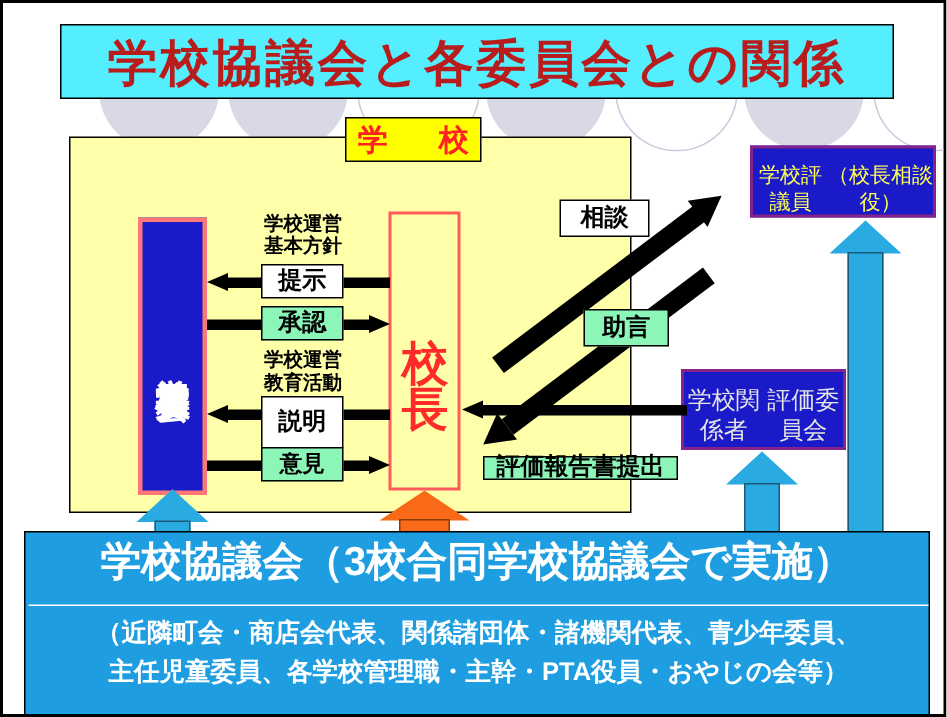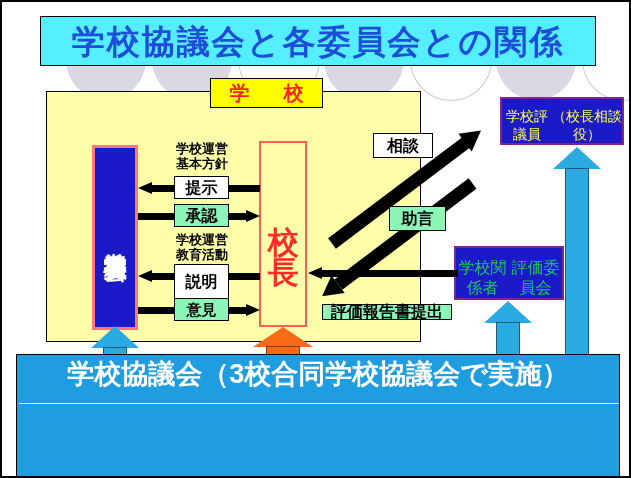--- a/index.html
+++ b/index.html
@@ -28,37 +28,37 @@
 
   
   #title-bar{
     position:absolute;left:38px;top:14px;width:556px;height:50px;
     background:#55eeff;
     border:1px solid #000;
     box-sizing:border-box;
     display:flex;align-items:center;justify-content:center;
   }
   #title-text{
-    color:#1d4ed8;
+    color:#b91c1c;
     font-size:33px;
     font-weight:bold;
     letter-spacing:2px;
     white-space:nowrap;
     line-height:1;
   }
 
   
   #school-panel{
     position:absolute;left:44px;top:89px;width:375px;height:251px;
     background:#ffffaa;
     border:1px solid #000;
     box-sizing:border-box;
   }
   #school-header{
-    position:absolute;left:208px;top:76px;width:113px;height:30px;
+    position:absolute;left:228px;top:76px;width:91px;height:30px;
     background:#ffff00;
     border:1px solid #000;
     box-sizing:border-box;
     display:flex;align-items:center;justify-content:center;
     color:#ff2222;font-size:20px;font-weight:bold;letter-spacing:7px;
     text-indent:7px;
   }
 
   
   .vbox{
@@ -96,21 +96,21 @@
     align-items:flex-end;justify-content:center;
     font-weight:normal;line-height:1.25;
     text-align:center;
   }
   #councillor-box{
     left:498px;top:95px;width:124px;height:48px;
     color:#ffff55;font-size:14px;
   }
   #eval-committee-box{
     left:452px;top:244px;width:110px;height:54px;
-    color:#22c55e;font-size:16px;
+    color:#e5e5e5;font-size:16px;
   }
 
   
   .lbl{
     position:absolute;box-sizing:border-box;
     border:1px solid #000;
     display:flex;align-items:center;justify-content:center;
     font-weight:bold;color:#000;
     white-space:nowrap;
     line-height:1;
@@ -304,15 +304,19 @@
 
   <div class="cyan-head" style="left:482px;top:299px;"></div>
   <div class="cyan-up" style="left:494px;top:320px;width:24px;height:33px;"></div>
 
   <div class="cyan-head" style="left:551px;top:145px;"></div>
   <div class="cyan-up" style="left:563px;top:166px;width:24px;height:187px;"></div>
 
   <div id="council-band">
     <div id="council-title">学校協議会（3校合同学校協議会で実施）</div>
     <div id="council-divider"></div>
+    <div id="council-members">
+      <span class="ln">（近隣町会・商店会代表、関係諸団体・諸機関代表、青少年委員、</span>
+      <span class="ln">主任児童委員、各学校管理職・主幹・PTA役員・おやじの会等）</span>
+    </div>
   </div>
 
 </div>
 
 </body></html>

